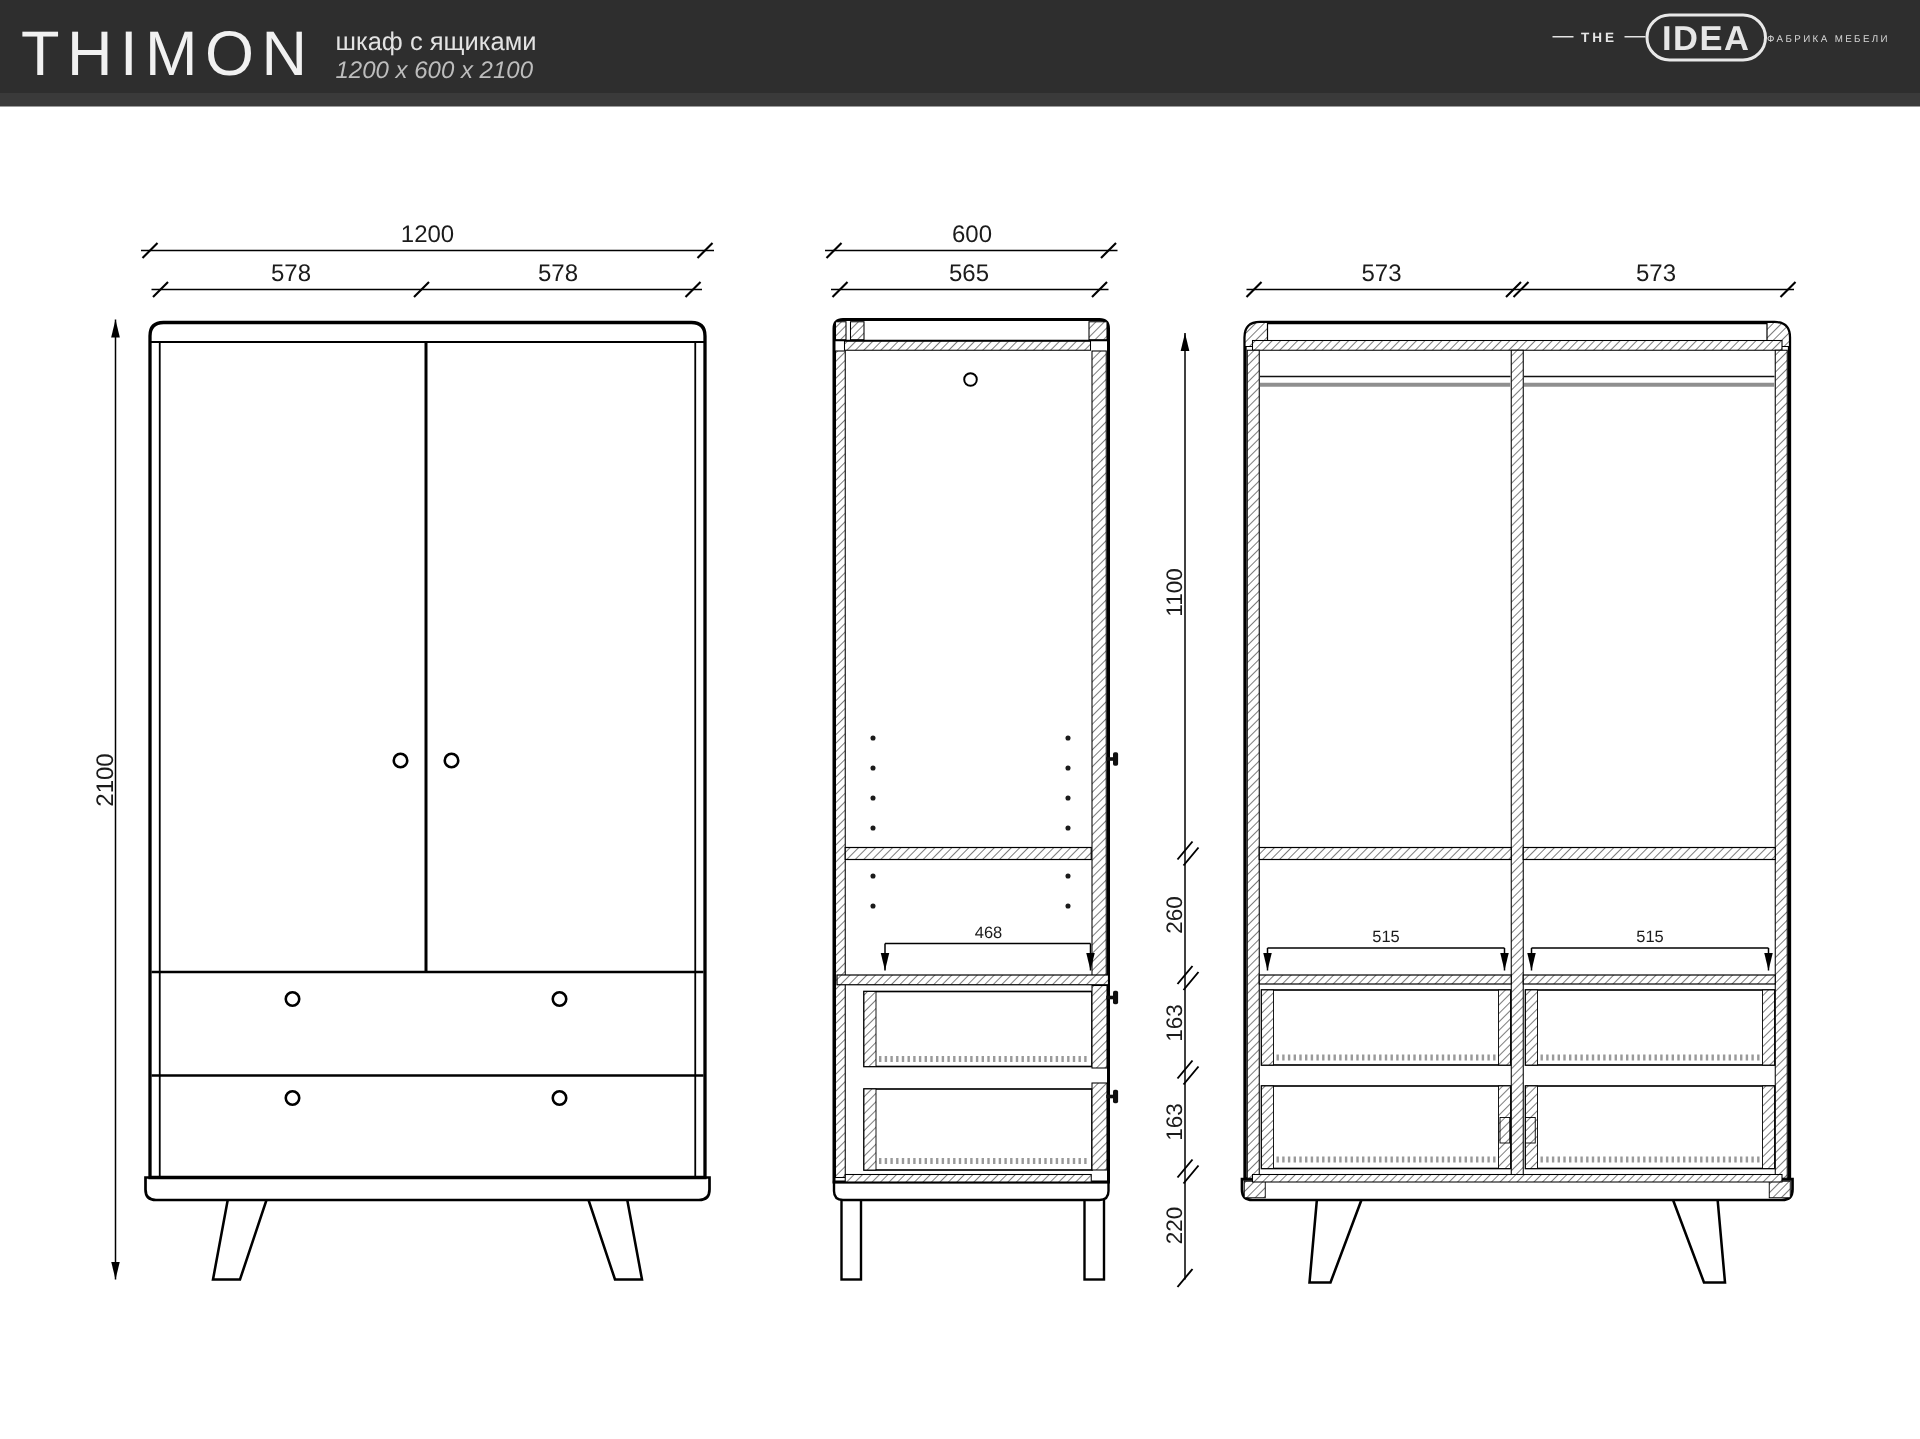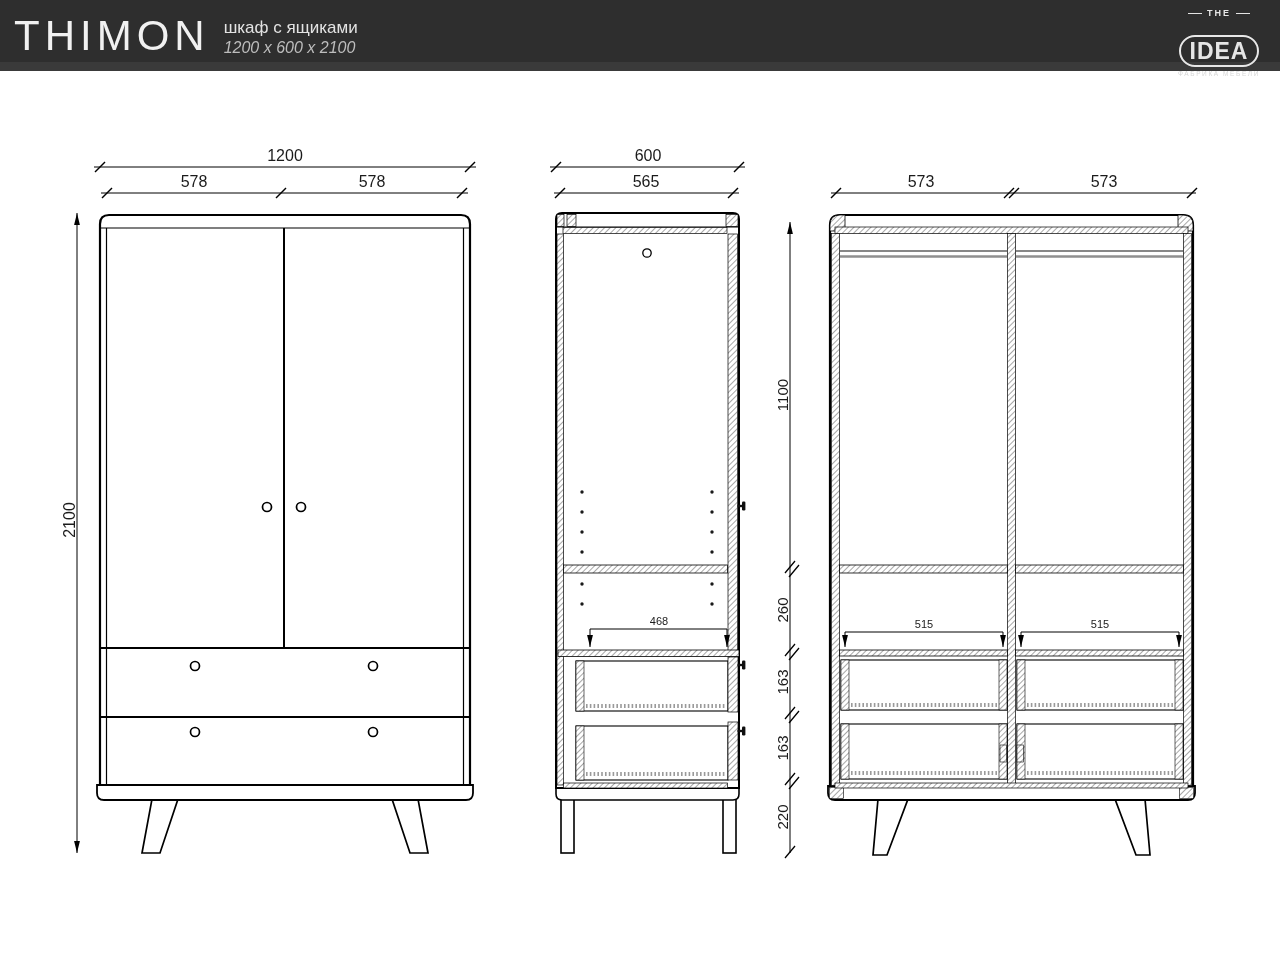--- a/index.html
+++ b/index.html
@@ -10,27 +10,27 @@
   
   header{position:absolute;top:0;left:0;width:1280px;height:71px;box-sizing:border-box;
          background:linear-gradient(#2e2e2e 0 62px,#3a3a3a 62px 69px);
          display:flex;align-items:center;padding-left:14px;}
   h1{margin:0 14px 0 0;font-size:42px;font-weight:500;letter-spacing:5px;
      color:#f1f1f1;line-height:1;}
   .sub{color:#e3e3e3;font-size:17px;line-height:1.25;padding-top:4px;}
   .sub .dims{color:#bdbdbd;font-size:16px;font-style:italic;}
 
   
-  .logo{position:absolute;right:20px;top:8px;display:flex;flex-direction:column;
+  .logo{position:absolute;right:20px;top:8px;display:flex;flex-direction:row;
         align-items:center;color:#e6e6e6;}
   .logo-top{display:flex;align-items:center;gap:5px;font-size:9px;font-weight:bold;
             letter-spacing:2px;}
   .ln{width:14px;height:1px;background:#e3e3e3;display:inline-block;}
   .logo-stadium{border:2.5px solid #e8e8e8;border-radius:17px;padding:0 9px;
-                font-size:23px;font-weight:600;letter-spacing:1px;line-height:28px;margin-top:17px;}
+                font-size:23px;font-weight:600;letter-spacing:1px;line-height:28px;margin-top:1px;}
   .logo-caption{font-size:6.5px;letter-spacing:1.6px;margin-top:3px;color:#d6d6d6;white-space:nowrap;}
 
   
   svg{position:absolute;top:0;left:0;}
   svg text{font-family:"Liberation Sans",sans-serif;fill:#1b1b1b;}
   .dim{font-size:16px;}
   .dimv{font-size:15px;}
   .dims-small{font-size:11px;}
 </style>
 </head>

